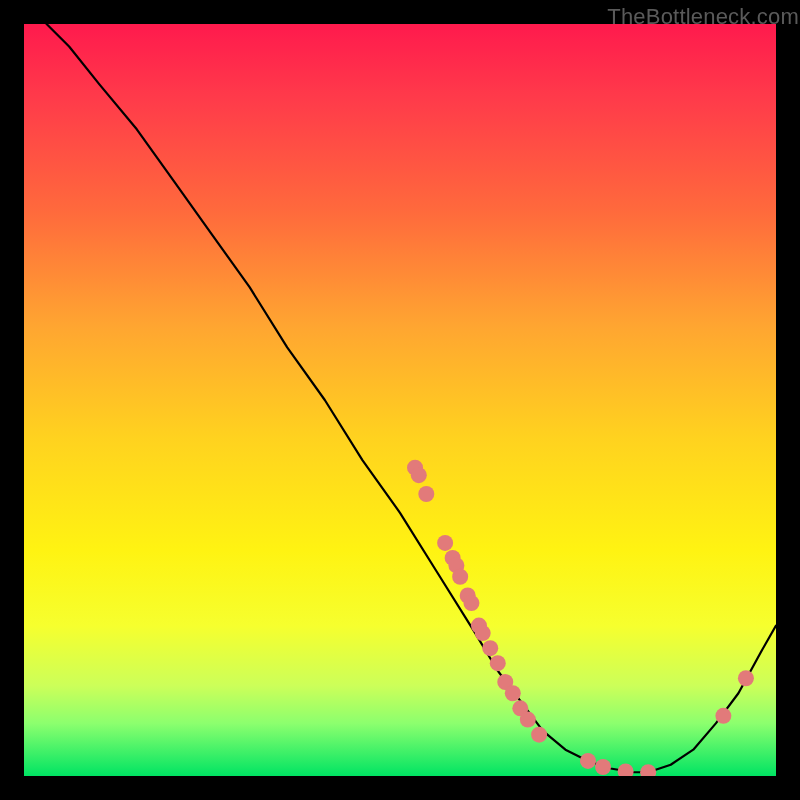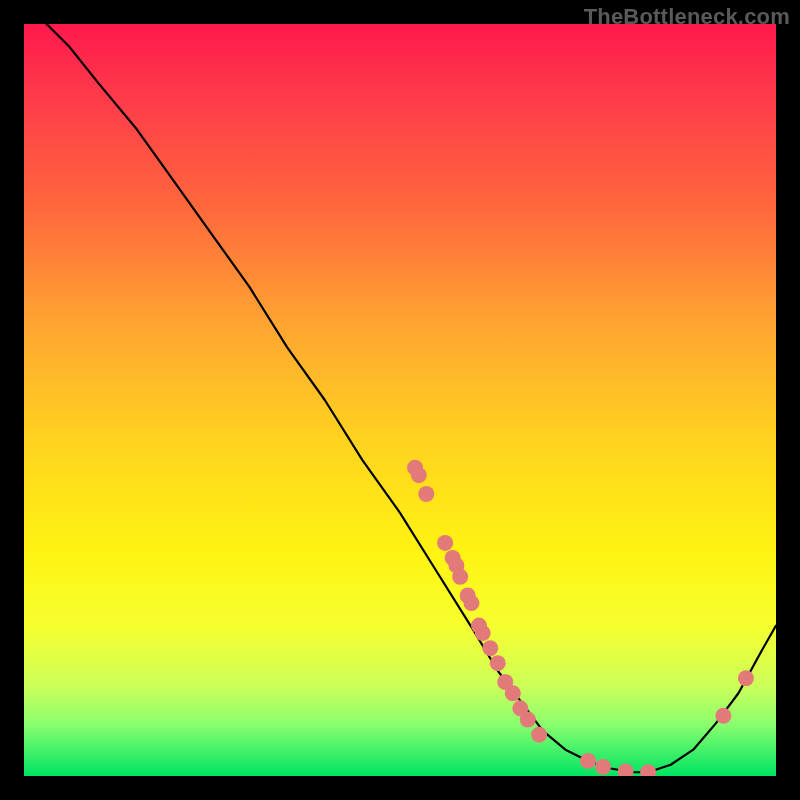--- a/index.html
+++ b/index.html
@@ -26,24 +26,24 @@
       #fff312 70%,
       #f6ff2e 80%,
       #ccff59 88%,
       #8cff6e 93%,
       #00e463 100%
     );
   }
   .watermark {
     position: absolute;
     top: 4px;
-    right: 10px;
+    right: 1px;
     color: #5a5a5a;
     font-size: 22px;
-    font-weight: 700;
+    font-weight: 400;
     letter-spacing: 0.2px;
     user-select: none;
   }
   svg.plot {
     position: absolute;
     left: 0;
     top: 0;
     width: 752px;
     height: 752px;
   }

